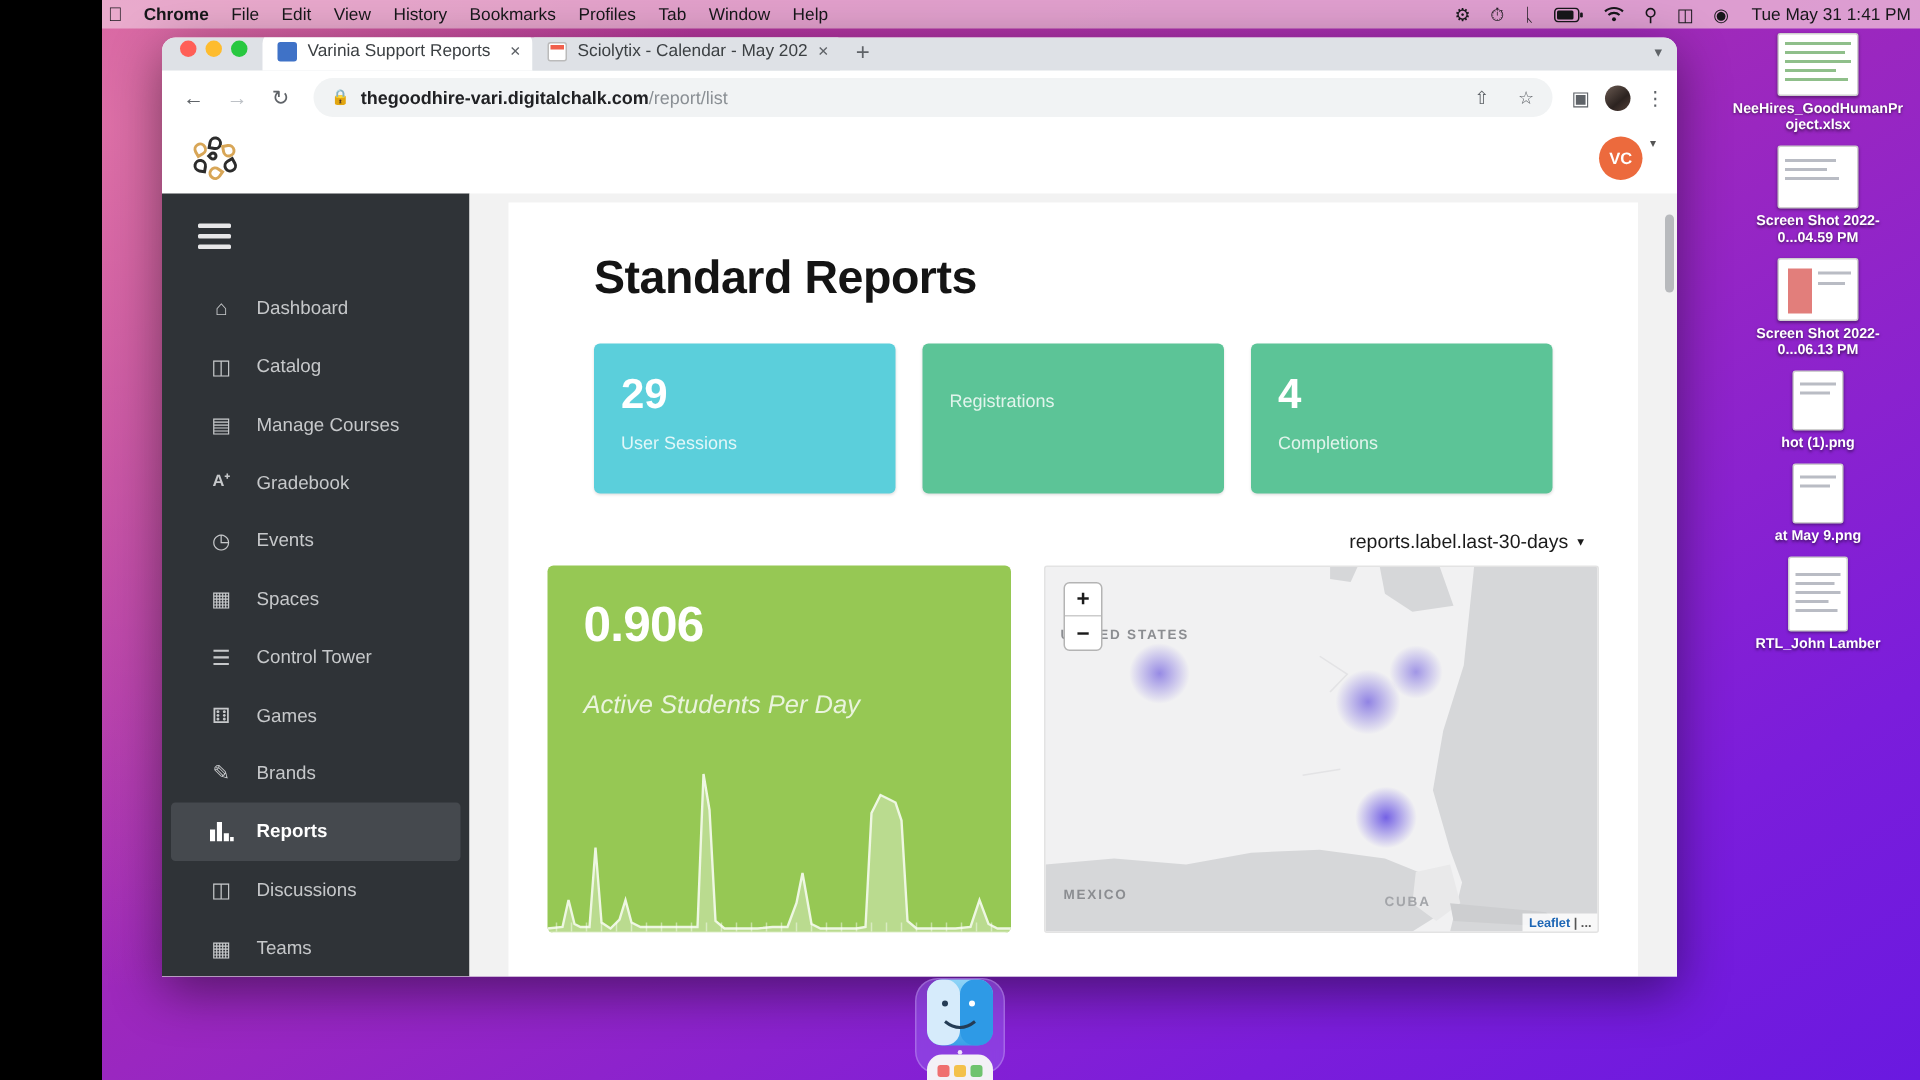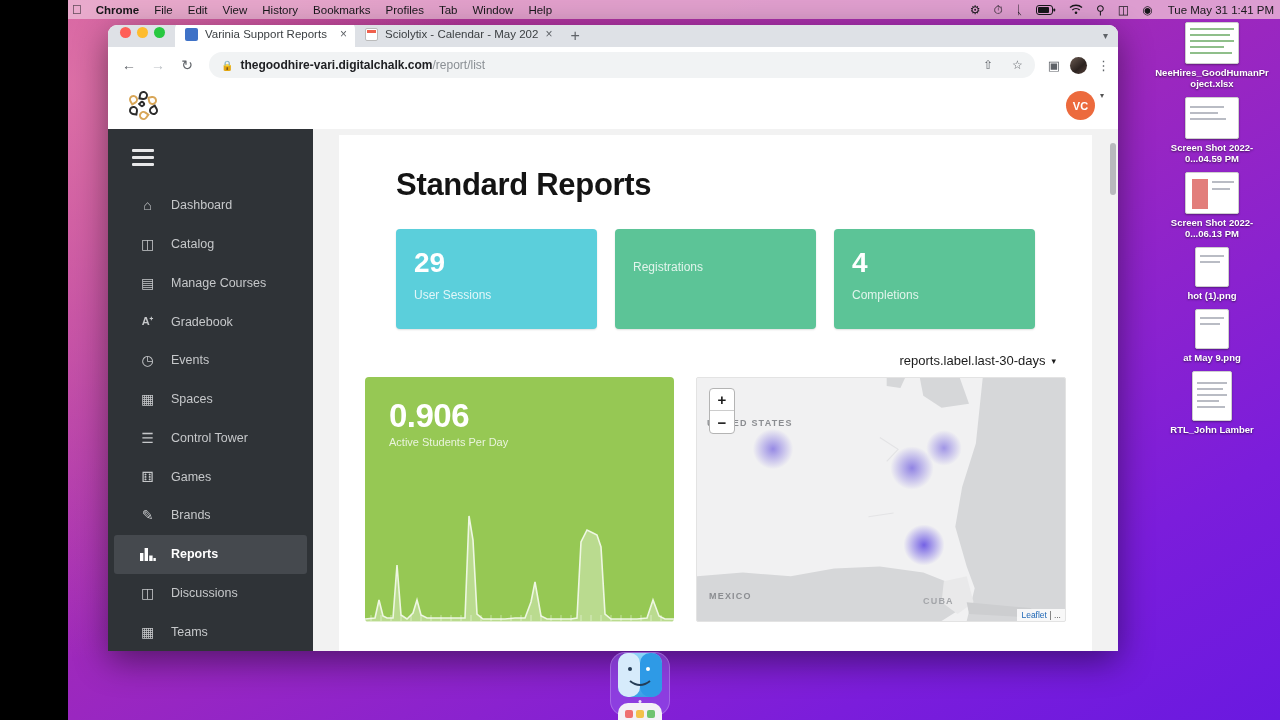--- a/index.html
+++ b/index.html
@@ -179,39 +179,39 @@
   .range-row { display:flex; justify-content:flex-end; margin:24px 36px 9px 0; }
   .range-btn { font-size:13px; color:#1b1b1b; display:flex; align-items:center; gap:6px; }
   .range-btn .cd { font-size:9px; }
 
   .panels { display:flex; gap:22px; margin:0 26px; }
   .panel-green {
     width:309px; height:245px; background:#96c854; border-radius:4px; position:relative;
     overflow:hidden; color:#fff; padding:22px 0 0 24px; flex:none;
   }
   .panel-green .big { font-size:33px; font-weight:bold; line-height:1; letter-spacing:-.5px; }
-  .panel-green .cap { font-size:11px; margin-top:4px; color:rgba(255,255,255,.8); }
+  .panel-green .cap { font-size:17px; margin-top:28px; color:rgba(255,255,255,.8);font-style:italic; }
   .panel-green svg { position:absolute; left:0; bottom:0; width:100%; height:120px; }
 
   .panel-map {
     flex:1; height:245px; background:#efeff0; border-radius:2px; position:relative; overflow:hidden;
     border:1px solid #e3e3e3;
   }
   .map-lbl { position:absolute; font-size:9px; letter-spacing:1.2px; color:#8b8d91; font-weight:bold; }
   .heat { position:absolute; border-radius:50%; }
   .zoomctl {
     position:absolute; left:12px; top:10px; width:26px; border:1px solid #b4b4b4;
     border-radius:4px; background:#fff; z-index:5; overflow:hidden;
   }
   .zoomctl div { height:22px; display:flex; align-items:center; justify-content:center;
                  font-size:15px; color:#1a1a1a; font-weight:bold; }
   .zoomctl div:first-child { border-bottom:1px solid #ccc; }
   .leaflet-attr {
     position:absolute; right:0; bottom:0; background:rgba(255,255,255,.82);
-    font-size:8.5px; color:#1d66b5; padding:1px 4px; z-index:5;
+    font-size:8.5px; color:#1d66b5; padding:1px 4px; z-index:5;font-weight:bold;
   }
   .leaflet-attr .sep { color:#555; }
 
   
   .vscroll {
     position:absolute; right:0; top:0; width:9px; height:100%; background:transparent; z-index:10;
   }
   .vscroll .thumb { position:absolute; right:2px; top:14px; width:6px; height:52px;
                     background:#b8babd; border-radius:3px; }
 

